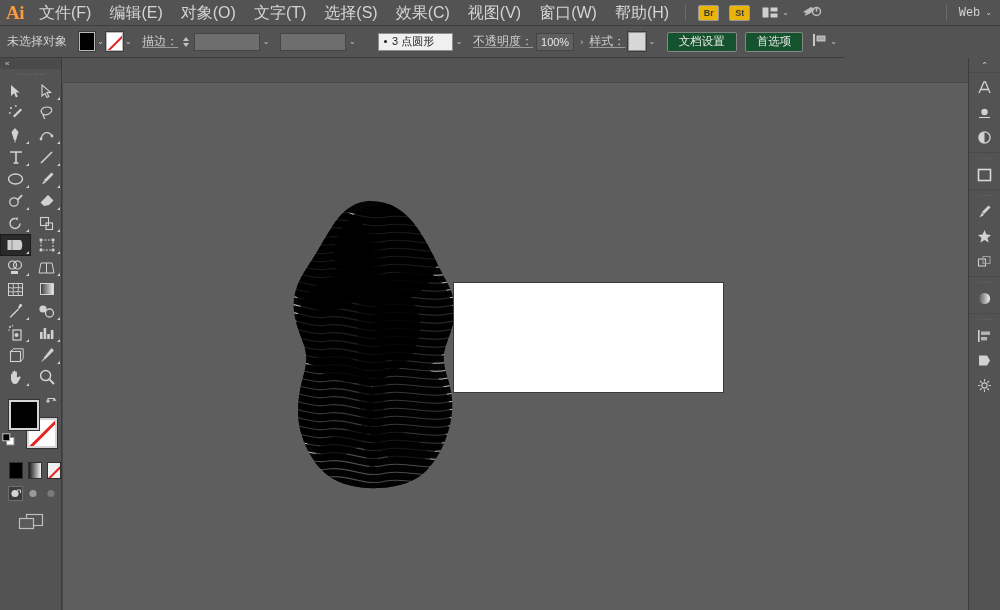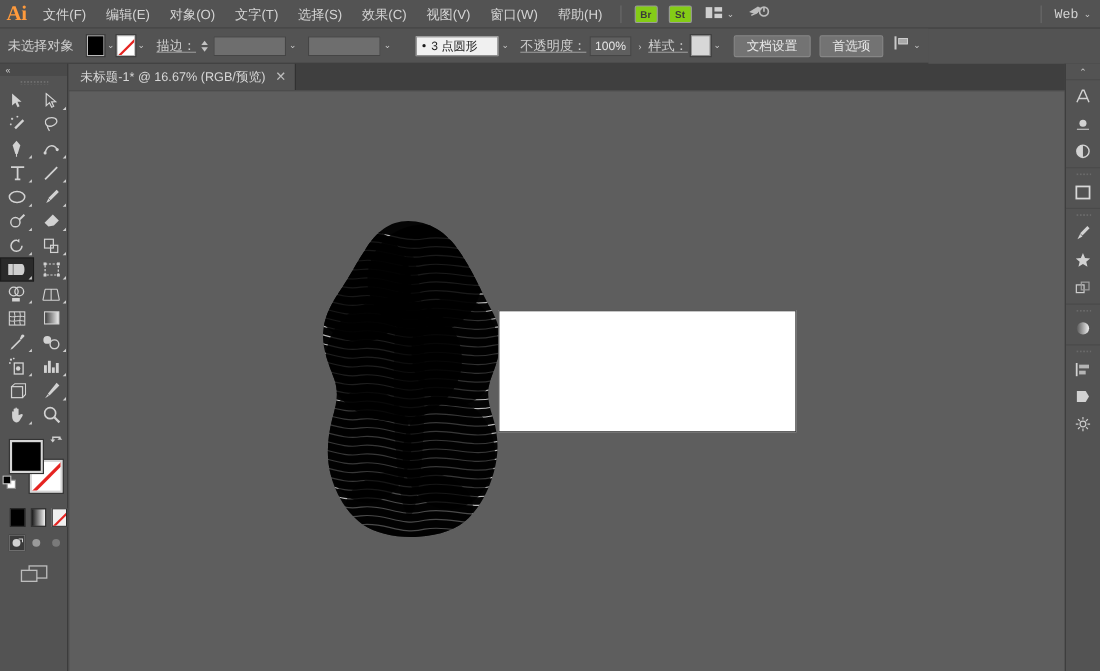--- a/index.html
+++ b/index.html
@@ -21,27 +21,27 @@
   }
   .ai-logo {
     width: 30px; height: 26px;
     display: flex; align-items: center; justify-content: center;
     color: #ff9a3c; font-weight: bold; font-size: 19px;
     font-family: "Liberation Serif", serif;
     letter-spacing: -0.5px;
   }
   .menu-item {
     padding: 0 9px; height: 26px; line-height: 26px;
-    font-size: 12px; color: #d4d4d4; white-space: nowrap;
+    font-size: 16px; color: #d4d4d4; white-space: nowrap;
     cursor: default;
   }
   .mb-sep { width: 1px; height: 16px; background: #6b6b6b; margin: 0 7px; }
   .mb-btn {
     min-width: 21px; height: 16px;
-    background: #84cc16; color: #3a3a3a;
+    background: #eab308; color: #3a3a3a;
     font-size: 9px; font-weight: bold;
     display: flex; align-items: center; justify-content: center;
     border-radius: 2px; margin: 0 5px;
     border: 1px solid #9a9a9a;
   }
   .mb-arrange { display: flex; align-items: center; margin: 0 3px 0 7px; gap: 4px; }
   .arr-icon { display: block; }
   .chev { font-size: 8px; color: #c9c9c9; }
   .mb-search { margin-left: 10px; display:flex; align-items:center; }
   .mb-right { margin-left: auto; display: flex; align-items: center; padding-right: 8px; }
@@ -99,21 +99,21 @@
     height: 18px; width: 44px; background: #5f5f5f; border: 1px solid #454545;
     display:flex; align-items:center; padding: 0 4px;
     font-size: 11px; color: #e6e6e6;
   }
   .tri-right { font-size: 9px; color: #c8c8c8; padding: 0 6px; }
   .style-swatch {
     width: 21px; height: 19px; background: #d7d7d7;
     border: 1px solid #8d8d8d; outline: 1px solid #3d3d3d;
   }
   .cb-button {
-    height: 20px; padding: 0 11px; background: #737373;
+    height: 20px; padding: 0 11px; background: #14532d;
     border: 1px solid #868686; border-radius: 2px;
     font-size: 11.5px; color: #e8e8e8;
     display: flex; align-items: center; white-space: nowrap; font-family: Liberation Mono, monospace;
   }
 
   
   .tabbar {
     position: absolute; left: 62px; top: 58px; width: 938px; height: 24px;
     background: #3f3f3f; display: flex; align-items: flex-end;
   }
@@ -331,26 +331,20 @@
       <span>
         <svg width="13" height="14" viewBox="0 0 13 14">
           <rect x="0" y="1" width="2" height="12" fill="#c9c9c9"></rect>
           <rect x="4" y="3" width="8" height="5" fill="#a8a8a8" stroke="#d8d8d8" stroke-width="0.8"></rect>
         </svg>
       </span>
       <span class="chev">⌄</span>
     </div>
   </div>
 
-  <div class="tabbar">
-    <div class="doc-tab">
-      <span class="title">未标题-1* @ 16.67% (RGB/预览)</span>
-      <span class="close">✕</span>
-    </div>
-  </div>
 
   <div class="toolbar">
     <div class="tb-head">
       <span class="tb-collapse">«</span>
     </div>
     <div class="tb-grip">
         <span></span>
       </div>
 
     <div class="tools">

